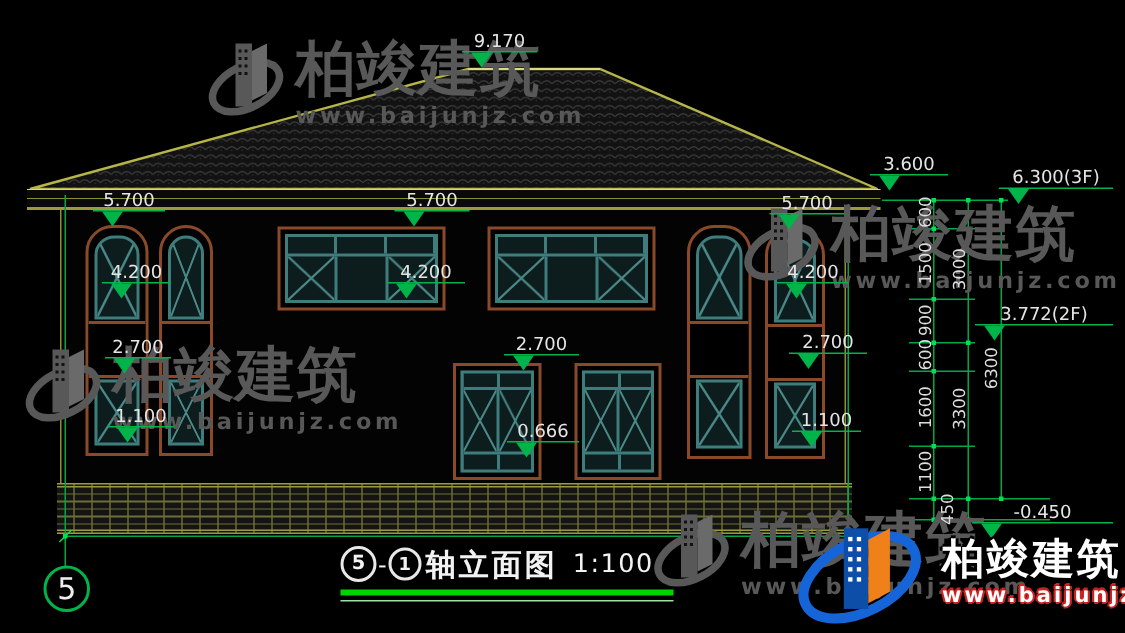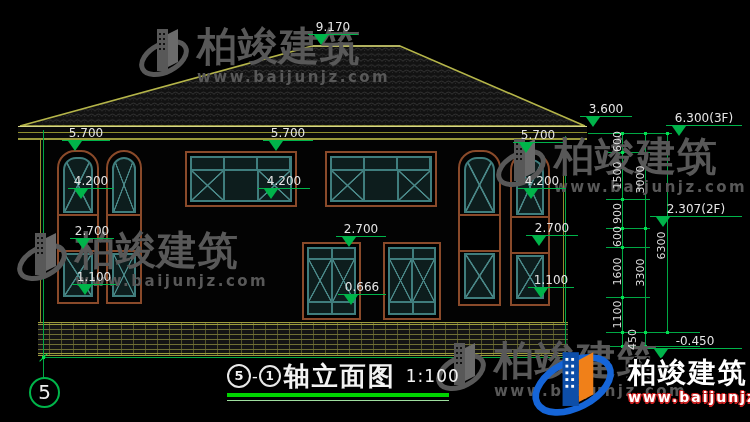--- a/index.html
+++ b/index.html
@@ -57,21 +57,21 @@
   .gbub{position:absolute;left:29px;top:377px;width:27px;height:27px;border:2px solid #00b44a;border-radius:50%;
         color:#eee;font-size:20px;line-height:27px;text-align:center;z-index:30;background:#000;}
   .odim{position:absolute;left:254px;top:343px;width:100px;text-align:center;color:#e5e5e5;font-size:13px;z-index:22;}
 
   
   .titleblock{position:absolute;left:227px;top:360px;height:32px;display:flex;align-items:center;z-index:45;color:#f2f2f2;}
   .bub{display:inline-block;border:2px solid #e8e8e8;border-radius:50%;text-align:center;font-weight:bold;}
   .b1{width:20px;height:20px;line-height:20px;font-size:13px;}
   .b2{width:18px;height:18px;line-height:18px;font-size:12px;}
   .tdash{font-size:16px;margin:0 1px;}
-  .tname{font-size:26px;font-weight:bold;letter-spacing:2px;margin-left:3px;}
+  .tname{font-size:20px;font-weight:bold;letter-spacing:2px;margin-left:3px;}
   .tscale{font-size:17px;margin-left:10px;letter-spacing:1px;}
   .tline1{position:absolute;left:227px;top:393px;width:222px;height:4px;background:#00d400;z-index:45;}
   .tline2{position:absolute;left:227px;top:400px;width:222px;height:1px;background:#9fdf9f;z-index:45;}
 
   
   .wm{position:absolute;display:flex;gap:5px;z-index:40;}
   .wm-txt{display:flex;flex-direction:column;}
   .wm-brand{font-size:40px;font-weight:bold;color:#585858;letter-spacing:1px;line-height:44px;white-space:nowrap;}
   .wm-url{font-size:15px;font-weight:bold;color:#585858;letter-spacing:2.5px;white-space:nowrap;}
   .badge{position:absolute;left:528px;top:344px;display:flex;gap:4px;align-items:center;z-index:60;}
@@ -301,21 +301,21 @@
       <div class="em-t">1.100</div>
       <div class="em-l"></div>
       <div class="em-tri"></div>
     </div>
     <div class="em" style="left: 666px; top: 112px; width: 76px;">
       <div class="em-t">6.300(3F)</div>
       <div class="em-l"></div>
       <div class="em-tri"></div>
     </div>
     <div class="em" style="left: 650px; top: 203px; width: 92px;">
-      <div class="em-t">2.307(2F)</div>
+      <div class="em-t">3.772(2F)</div>
       <div class="em-l"></div>
       <div class="em-tri"></div>
     </div>
     <div class="em" style="left: 648px; top: 335px; width: 94px;">
       <div class="em-t">-0.450</div>
       <div class="em-l"></div>
       <div class="em-tri"></div>
     </div>
     <div class="chain-label" style="left: 595px; top: 135px;">600</div>
     <div class="chain-label" style="left: 595px; top: 169px;">1500</div>

